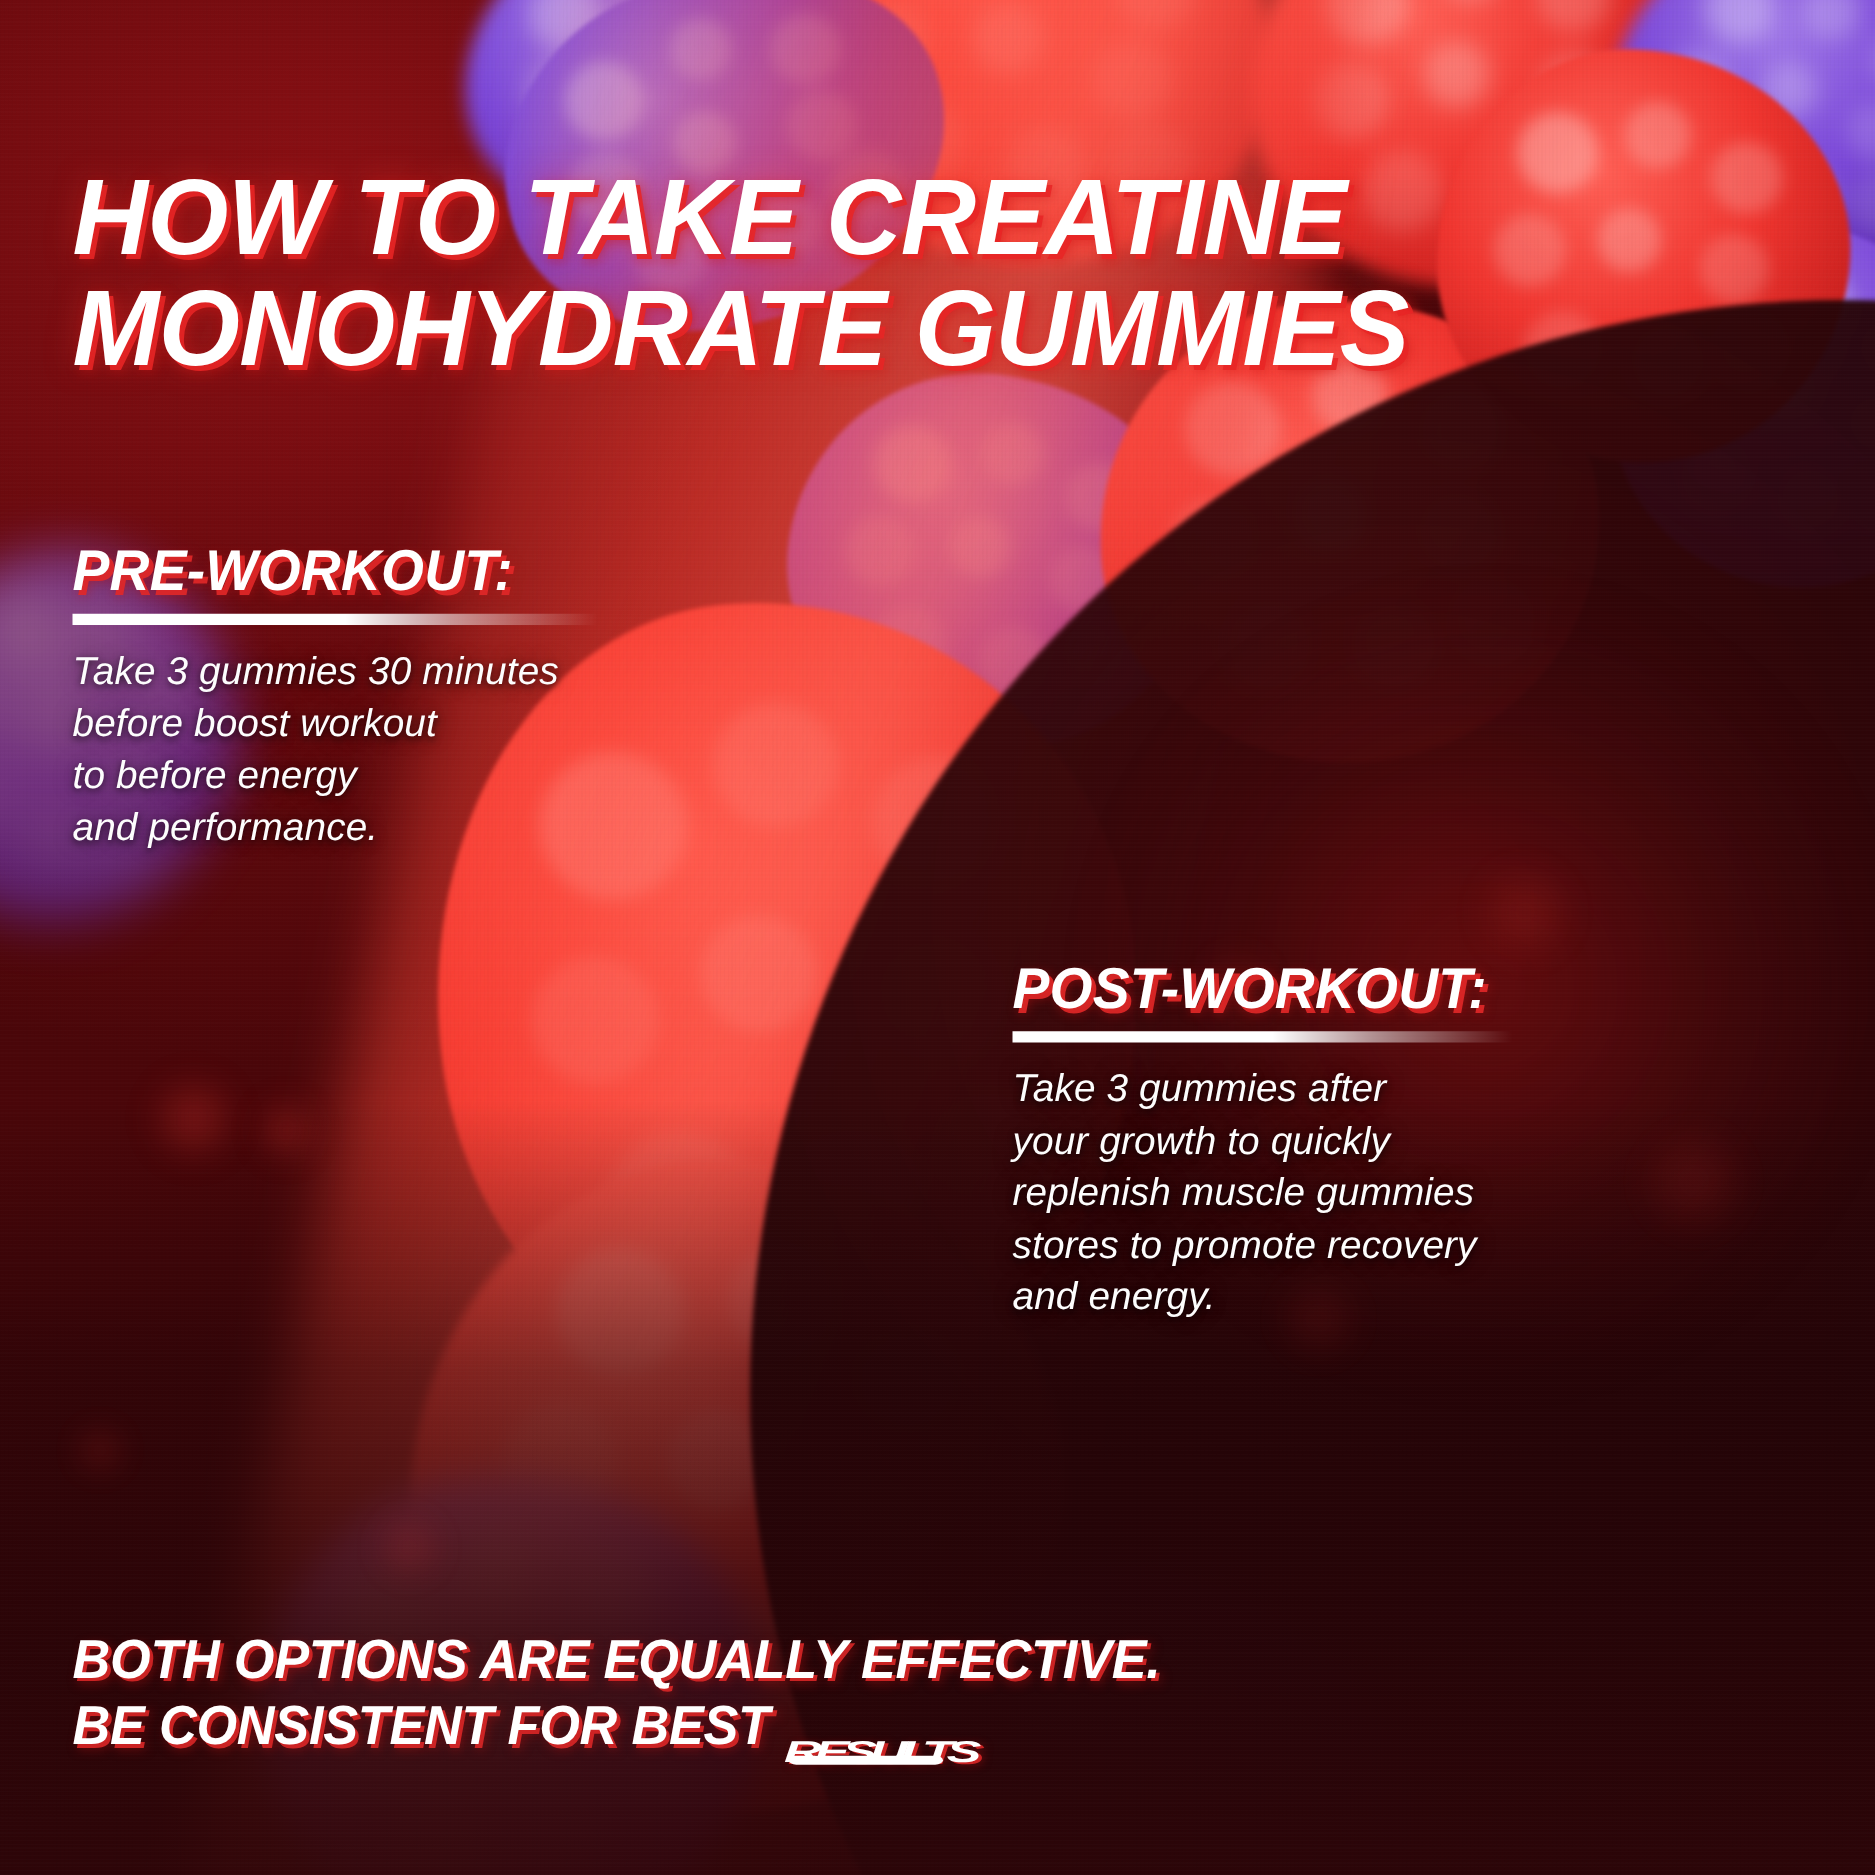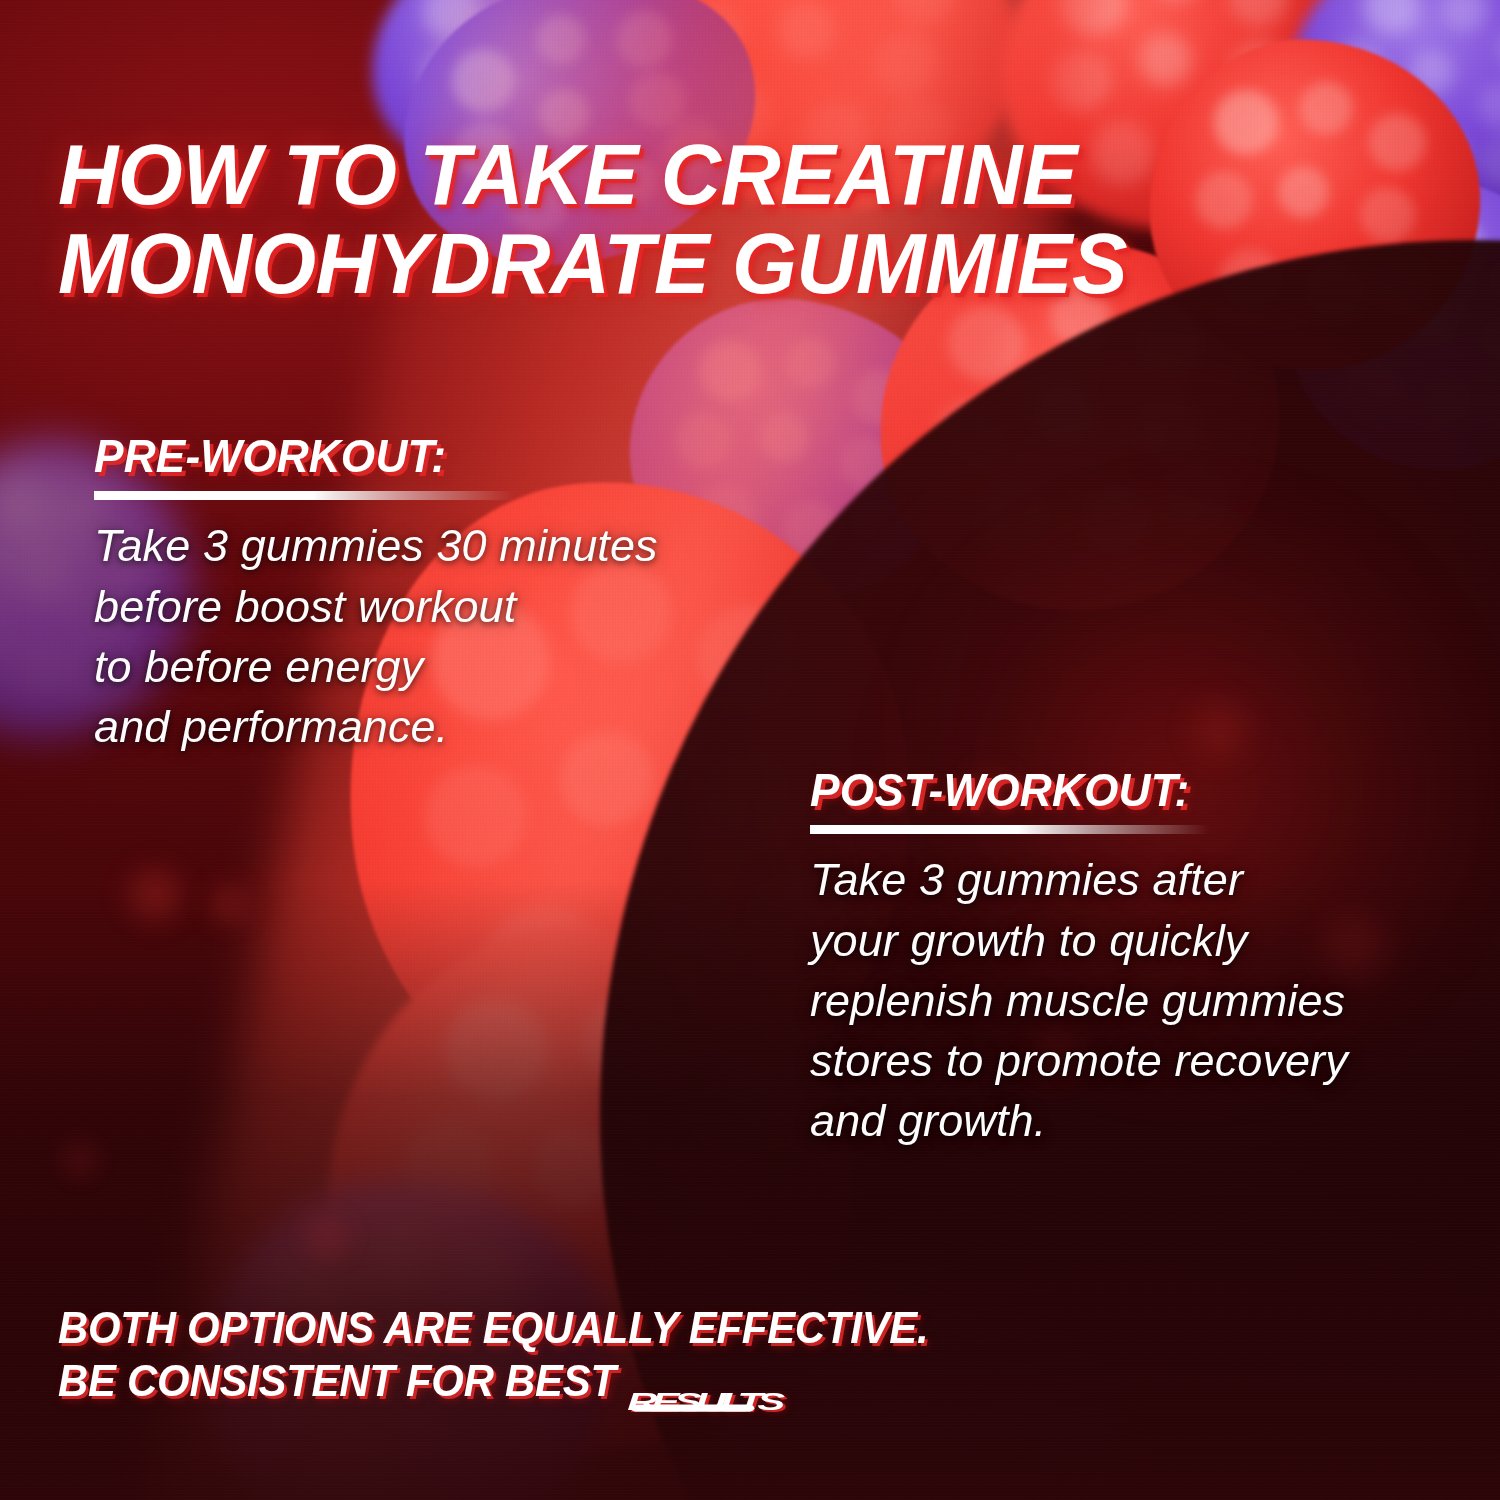--- a/index.html
+++ b/index.html
@@ -131,30 +131,30 @@
   }
   .rule{
     margin-top:11px;
     height:9px;width:420px;
     background:linear-gradient(to right,#ffffff 0%,#ffffff 52%,rgba(255,255,255,.55) 72%,rgba(255,255,255,0) 100%);
   }
   .rule.short{width:418px;}
 
   .sec-body{
     margin-top:16px;
-    font-size:45px;
+    font-size:31px;
     line-height:1.34;
     color:#fdfdfd;
     font-weight:400;
     letter-spacing:.1px;
     text-shadow:0 2px 6px rgba(0,0,0,.62), 0 0 18px rgba(0,0,0,.35);
   }
   .sec-body span{display:block;white-space:nowrap;}
 
-  #pre-section{left:58px;top:432px;width:760px;margin-left:36px;}
+  #pre-section{left:58px;top:432px;width:760px;}
   #post-section{left:810px;top:766px;width:680px;}
   #post-section .rule{width:400px;}
 
   .footer{
     position:absolute;
     left:58px;bottom:92px;width:1400px;
     font-size:44px;
     font-weight:700;
     line-height:1.22;
     color:#ffffff;
@@ -250,21 +250,21 @@
     </div>
 
     <div class="section" id="post-section">
       <div class="sec-head">POST-WORKOUT:</div>
       <div class="rule short"></div>
       <div class="sec-body">
         <span>Take 3 gummies after</span>
         <span>your growth to quickly</span>
         <span>replenish muscle gummies</span>
         <span>stores to promote recovery</span>
-        <span>and growth.</span>
+        <span>and energy.</span>
       </div>
     </div>
 
     <div class="footer">
       <span class="fl">BOTH OPTIONS ARE EQUALLY EFFECTIVE.</span>
       <span class="fl"><span>BE CONSISTENT FOR BEST </span><span class="glitch-word">RESULTS</span></span>
     </div>
 
   </div>
 </div>

